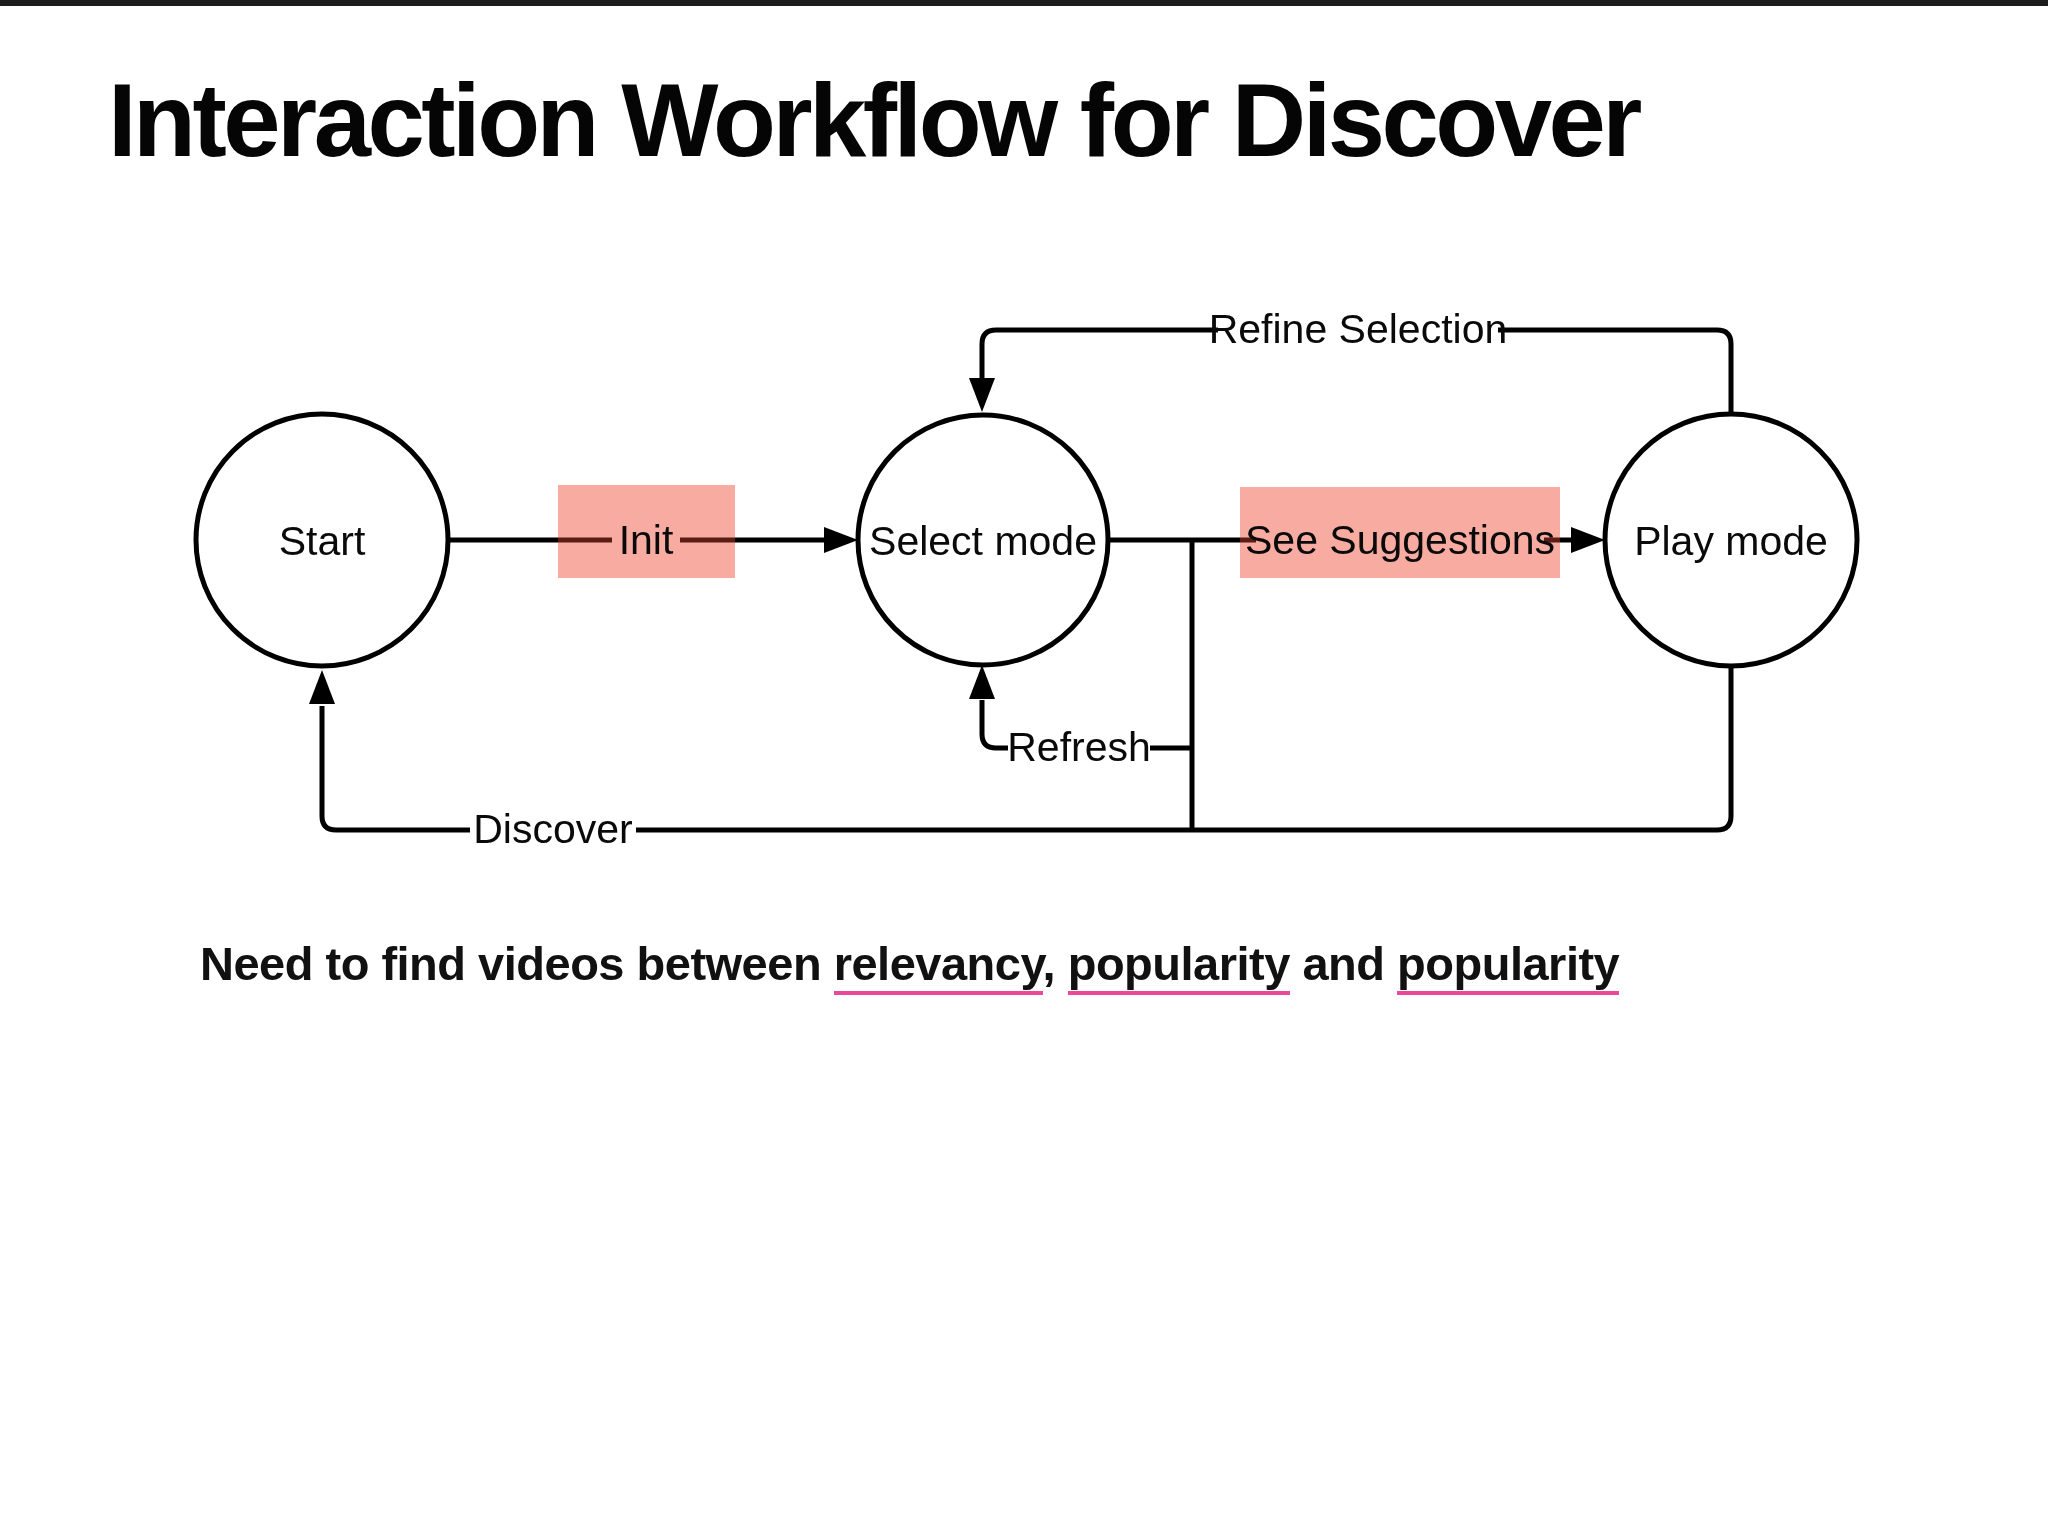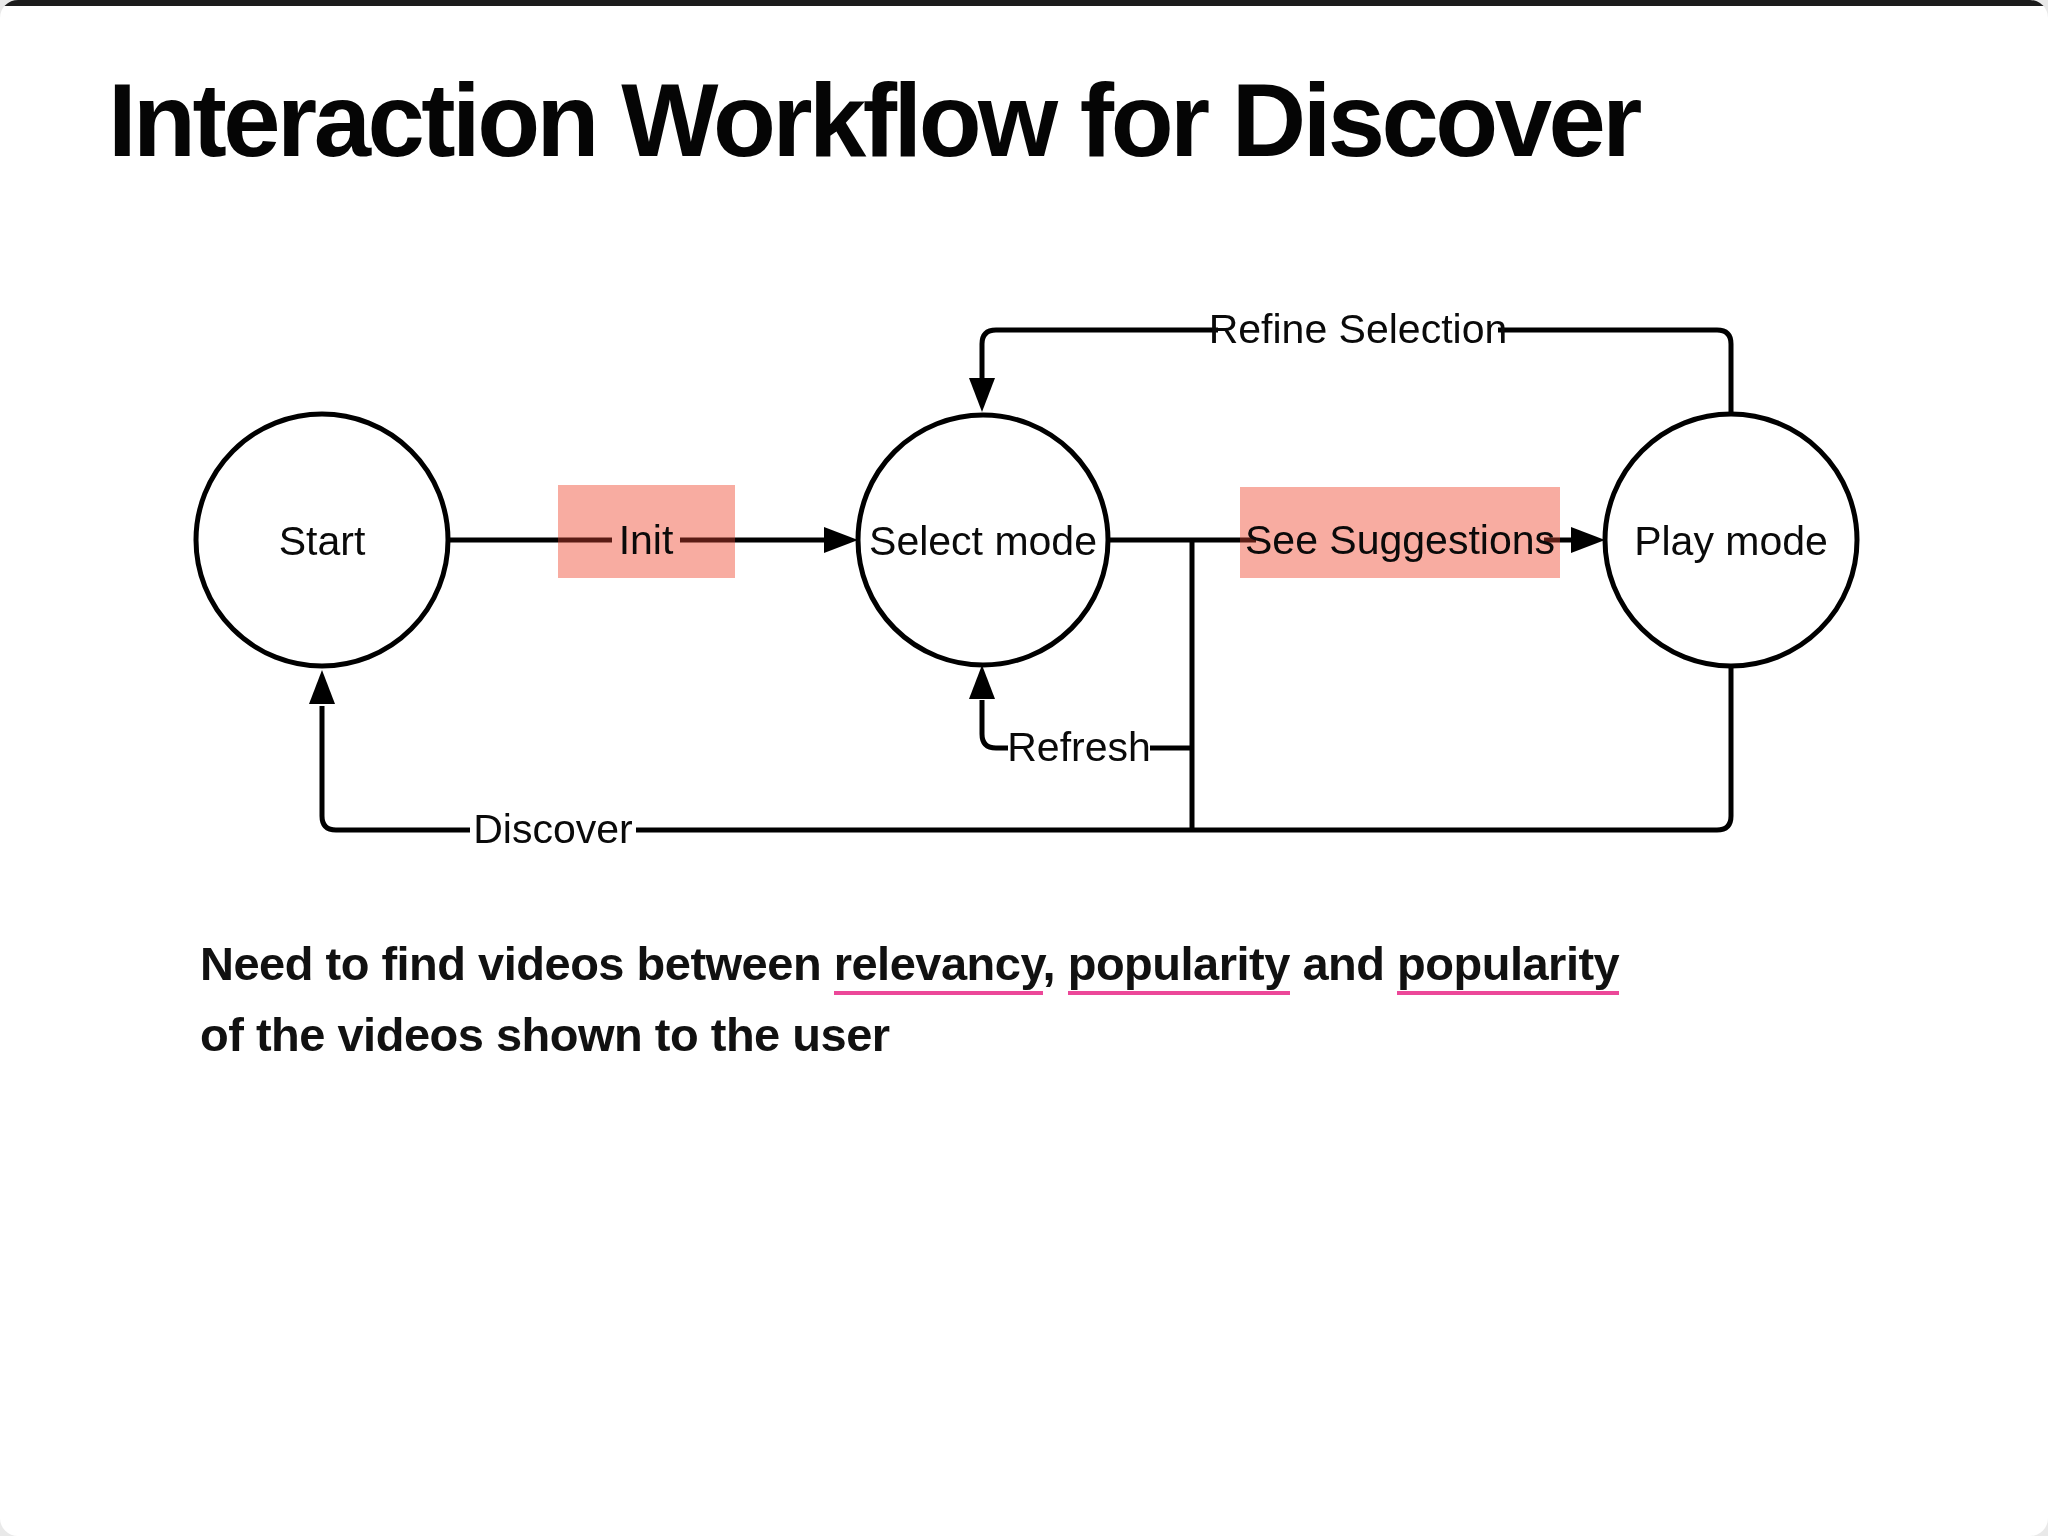--- a/index.html
+++ b/index.html
@@ -4,21 +4,20 @@
 <style>
   * { margin: 0; padding: 0; box-sizing: border-box; }
   html, body { background: #e9e9e9; }
   .slide {
     position: relative;
     width: 2048px;
     height: 1536px;
     background: #ffffff;
     overflow: hidden;
     font-family: "Liberation Sans", sans-serif;
-    border-radius: 18px;
   }
   .topbar {
     position: absolute;
     top: 0; left: 0;
     width: 2048px; height: 6px;
     background: #1c1c1c;
   }
   .title {
     position: absolute;
     left: 108px;
@@ -104,16 +103,15 @@
 
     <text x="646" y="554" text-anchor="middle" fill="#5a1c15">Init</text>
     <text x="1400" y="554" text-anchor="middle" fill="#5a1c15">See Suggestions</text>
     <text x="1358" y="343" text-anchor="middle">Refine Selection</text>
     <text x="1079" y="761" text-anchor="middle">Refresh</text>
     <text x="553" y="843" text-anchor="middle">Discover</text>
   </svg>
 
   <div class="note">
     <div><span>Need to find videos between </span><span class="u">relevancy</span><span>, </span><span class="u">popularity</span><span> and </span><span class="u">popularity</span></div>
-    <div>of the videos shown to the user</div>
   </div>
 
 </div>
 
 </body></html>

